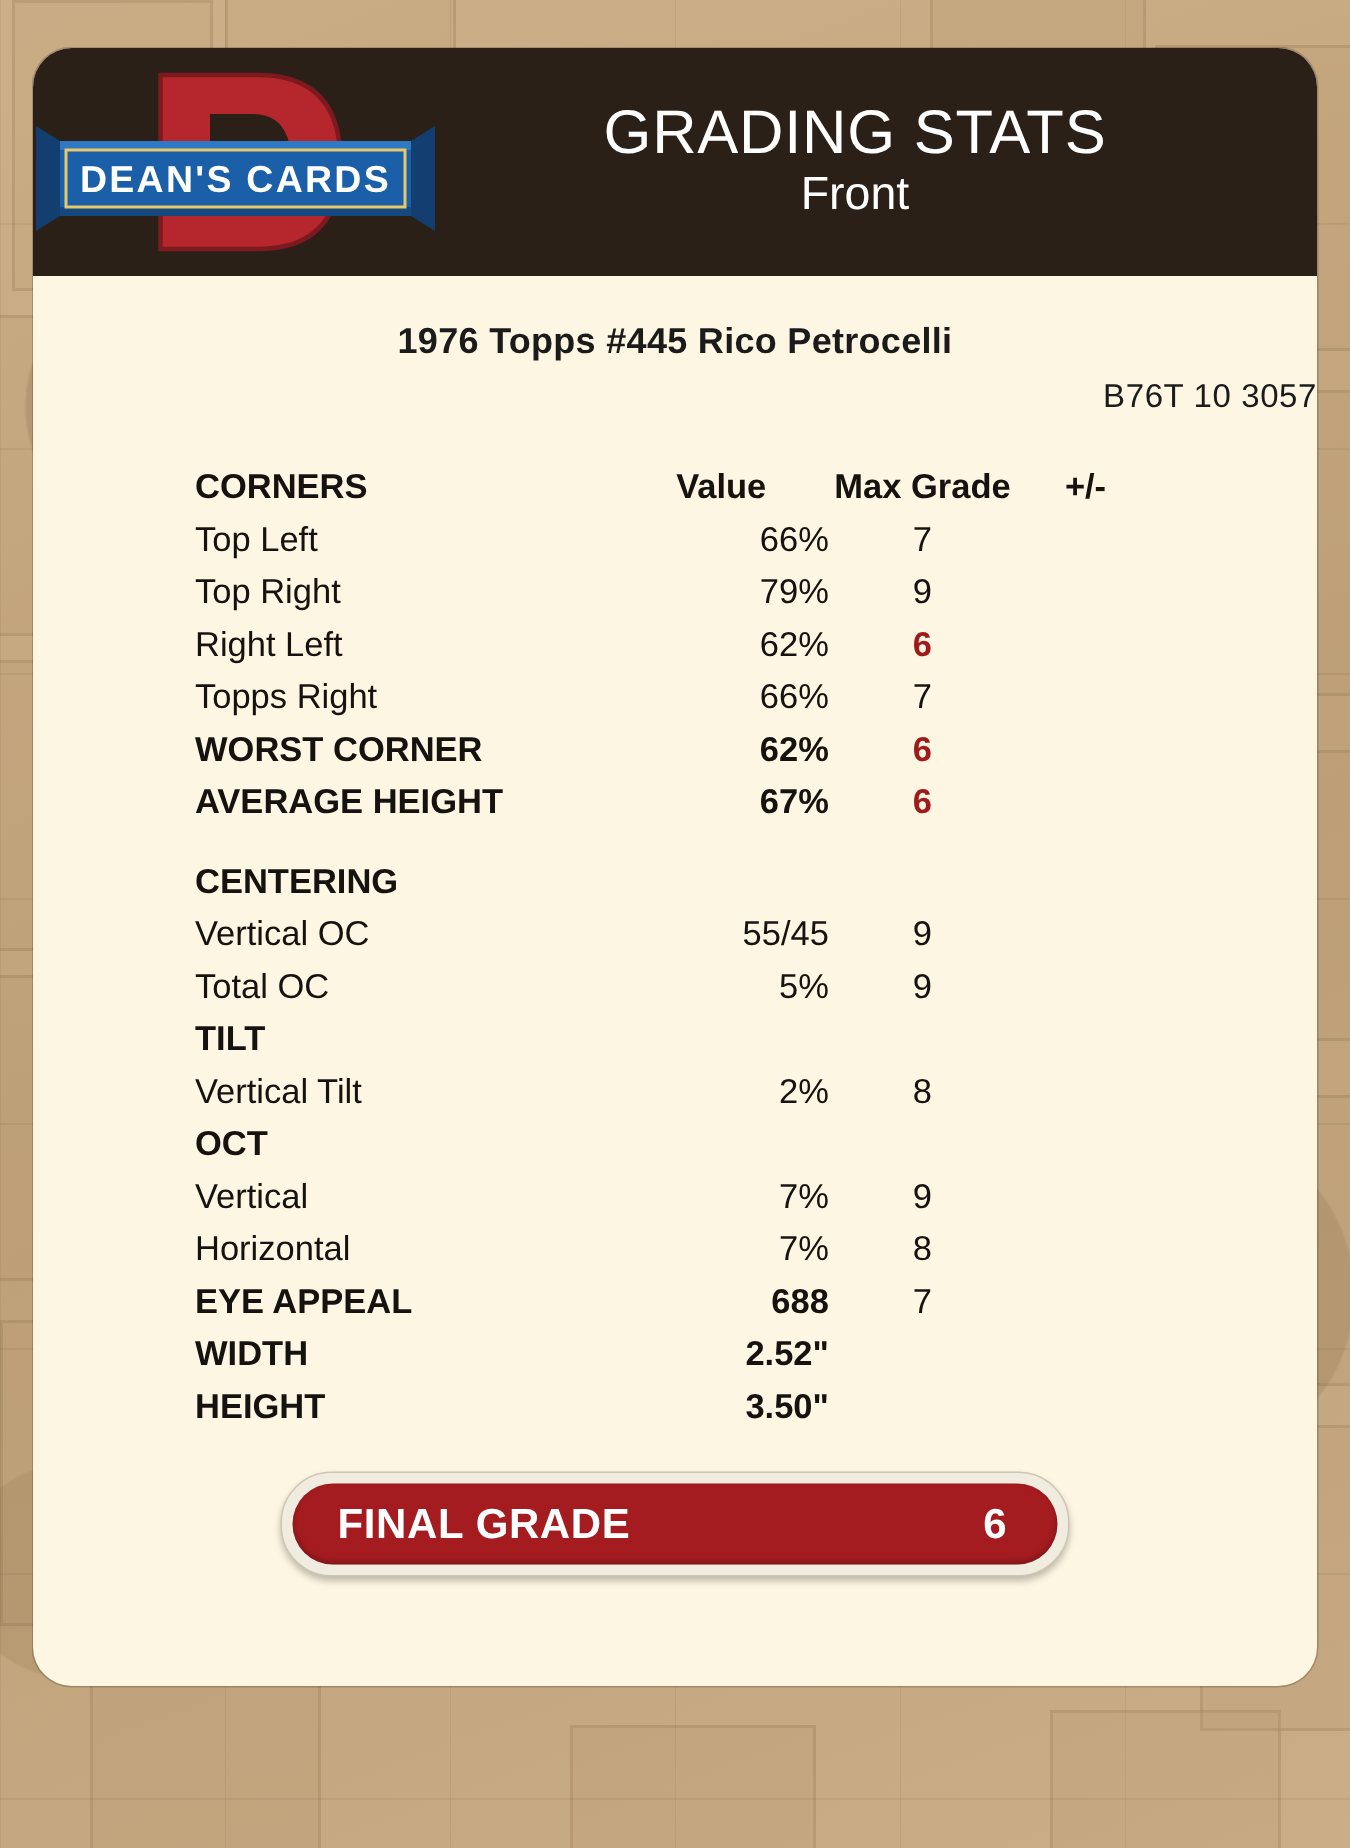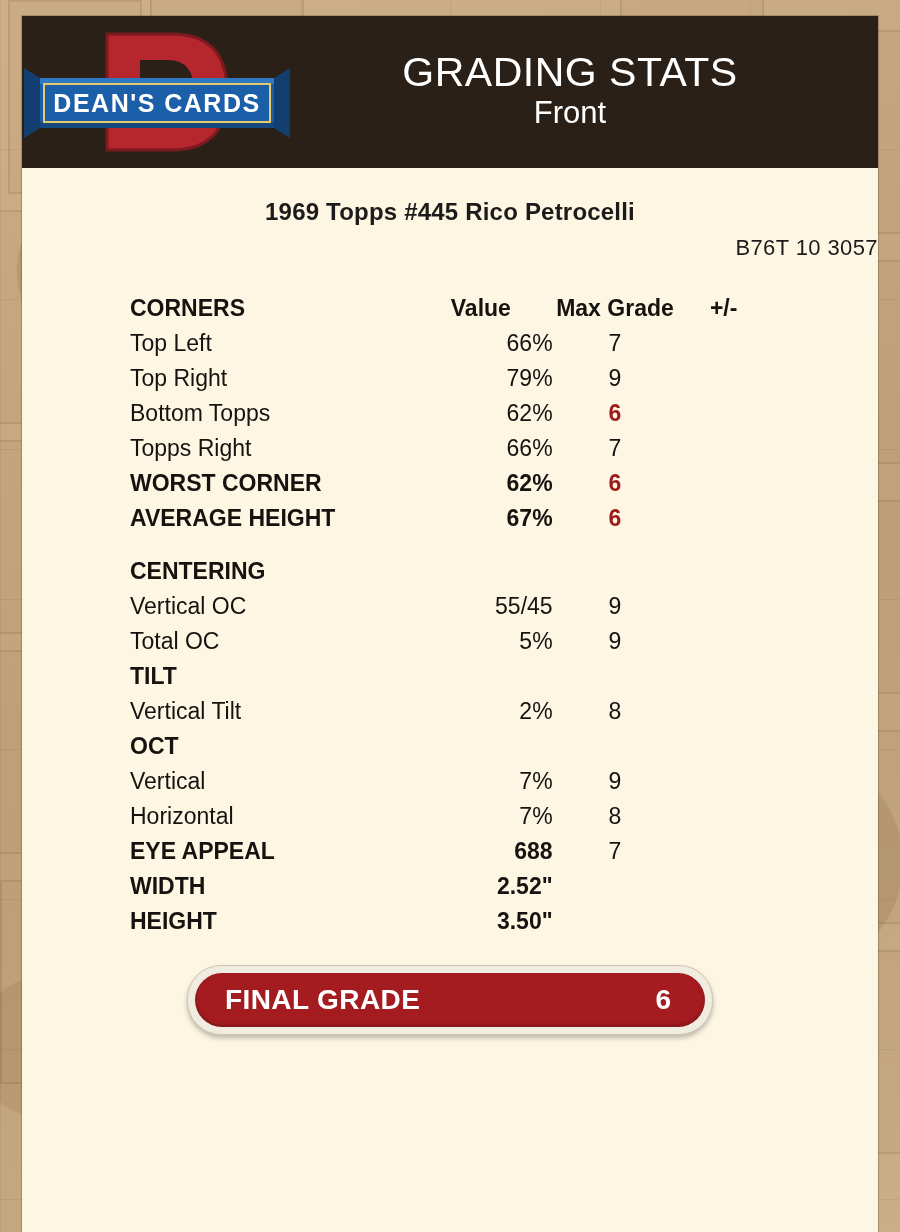--- a/index.html
+++ b/index.html
@@ -36,27 +36,28 @@
   }
   .bg-rects div {
     position: absolute;
     border: 2px solid rgba(110,82,50,0.35);
     background: rgba(160,130,95,0.18);
   }
 
   .sheet {
     position: absolute;
     left: 22px;
-    top: 16px;
+    top: 32px;
     width: 856px;
-    height: 1216px;
+    height: 1092px;
     background: #fdf6e3;
     box-shadow: 0 0 0 1px rgba(0,0,0,0.18);
     z-index: 2;
     overflow: hidden;
+    border-radius: 26px;
   }
 
   
   .header {
     position: relative;
     height: 152px;
     background: #2b2018;
     display: flex;
     align-items: center;
   }
@@ -216,21 +217,21 @@
     </div>
 
     <div class="header-titles">
       <div class="header-title">GRADING STATS</div>
       <div class="header-subtitle">Front</div>
     </div>
   </div>
 
   <div class="body">
 
-    <div class="card-title">1969 Topps #445 Rico Petrocelli</div>
+    <div class="card-title">1976 Topps #445 Rico Petrocelli</div>
     <div class="card-sub">B76T 10 3057</div>
 
     <table class="stats">
       <tbody>
         <tr class="head-row">
           <td class="c-label">CORNERS</td>
           <td class="c-value">Value</td>
           <td class="c-max">Max Grade</td>
           <td class="c-pm">+/-</td>
         </tr>
@@ -240,21 +241,21 @@
             <td class="c-max">7</td>
             <td class="c-pm"></td>
           </tr>
           <tr>
             <td class="c-label indent">Top Right</td>
             <td class="c-value">79%</td>
             <td class="c-max">9</td>
             <td class="c-pm"></td>
           </tr>
           <tr>
-            <td class="c-label indent">Bottom Topps</td>
+            <td class="c-label indent">Right Left</td>
             <td class="c-value">62%</td>
             <td class="c-max grade-low">6</td>
             <td class="c-pm"></td>
           </tr>
           <tr>
             <td class="c-label indent">Topps Right</td>
             <td class="c-value">66%</td>
             <td class="c-max">7</td>
             <td class="c-pm"></td>
           </tr>

